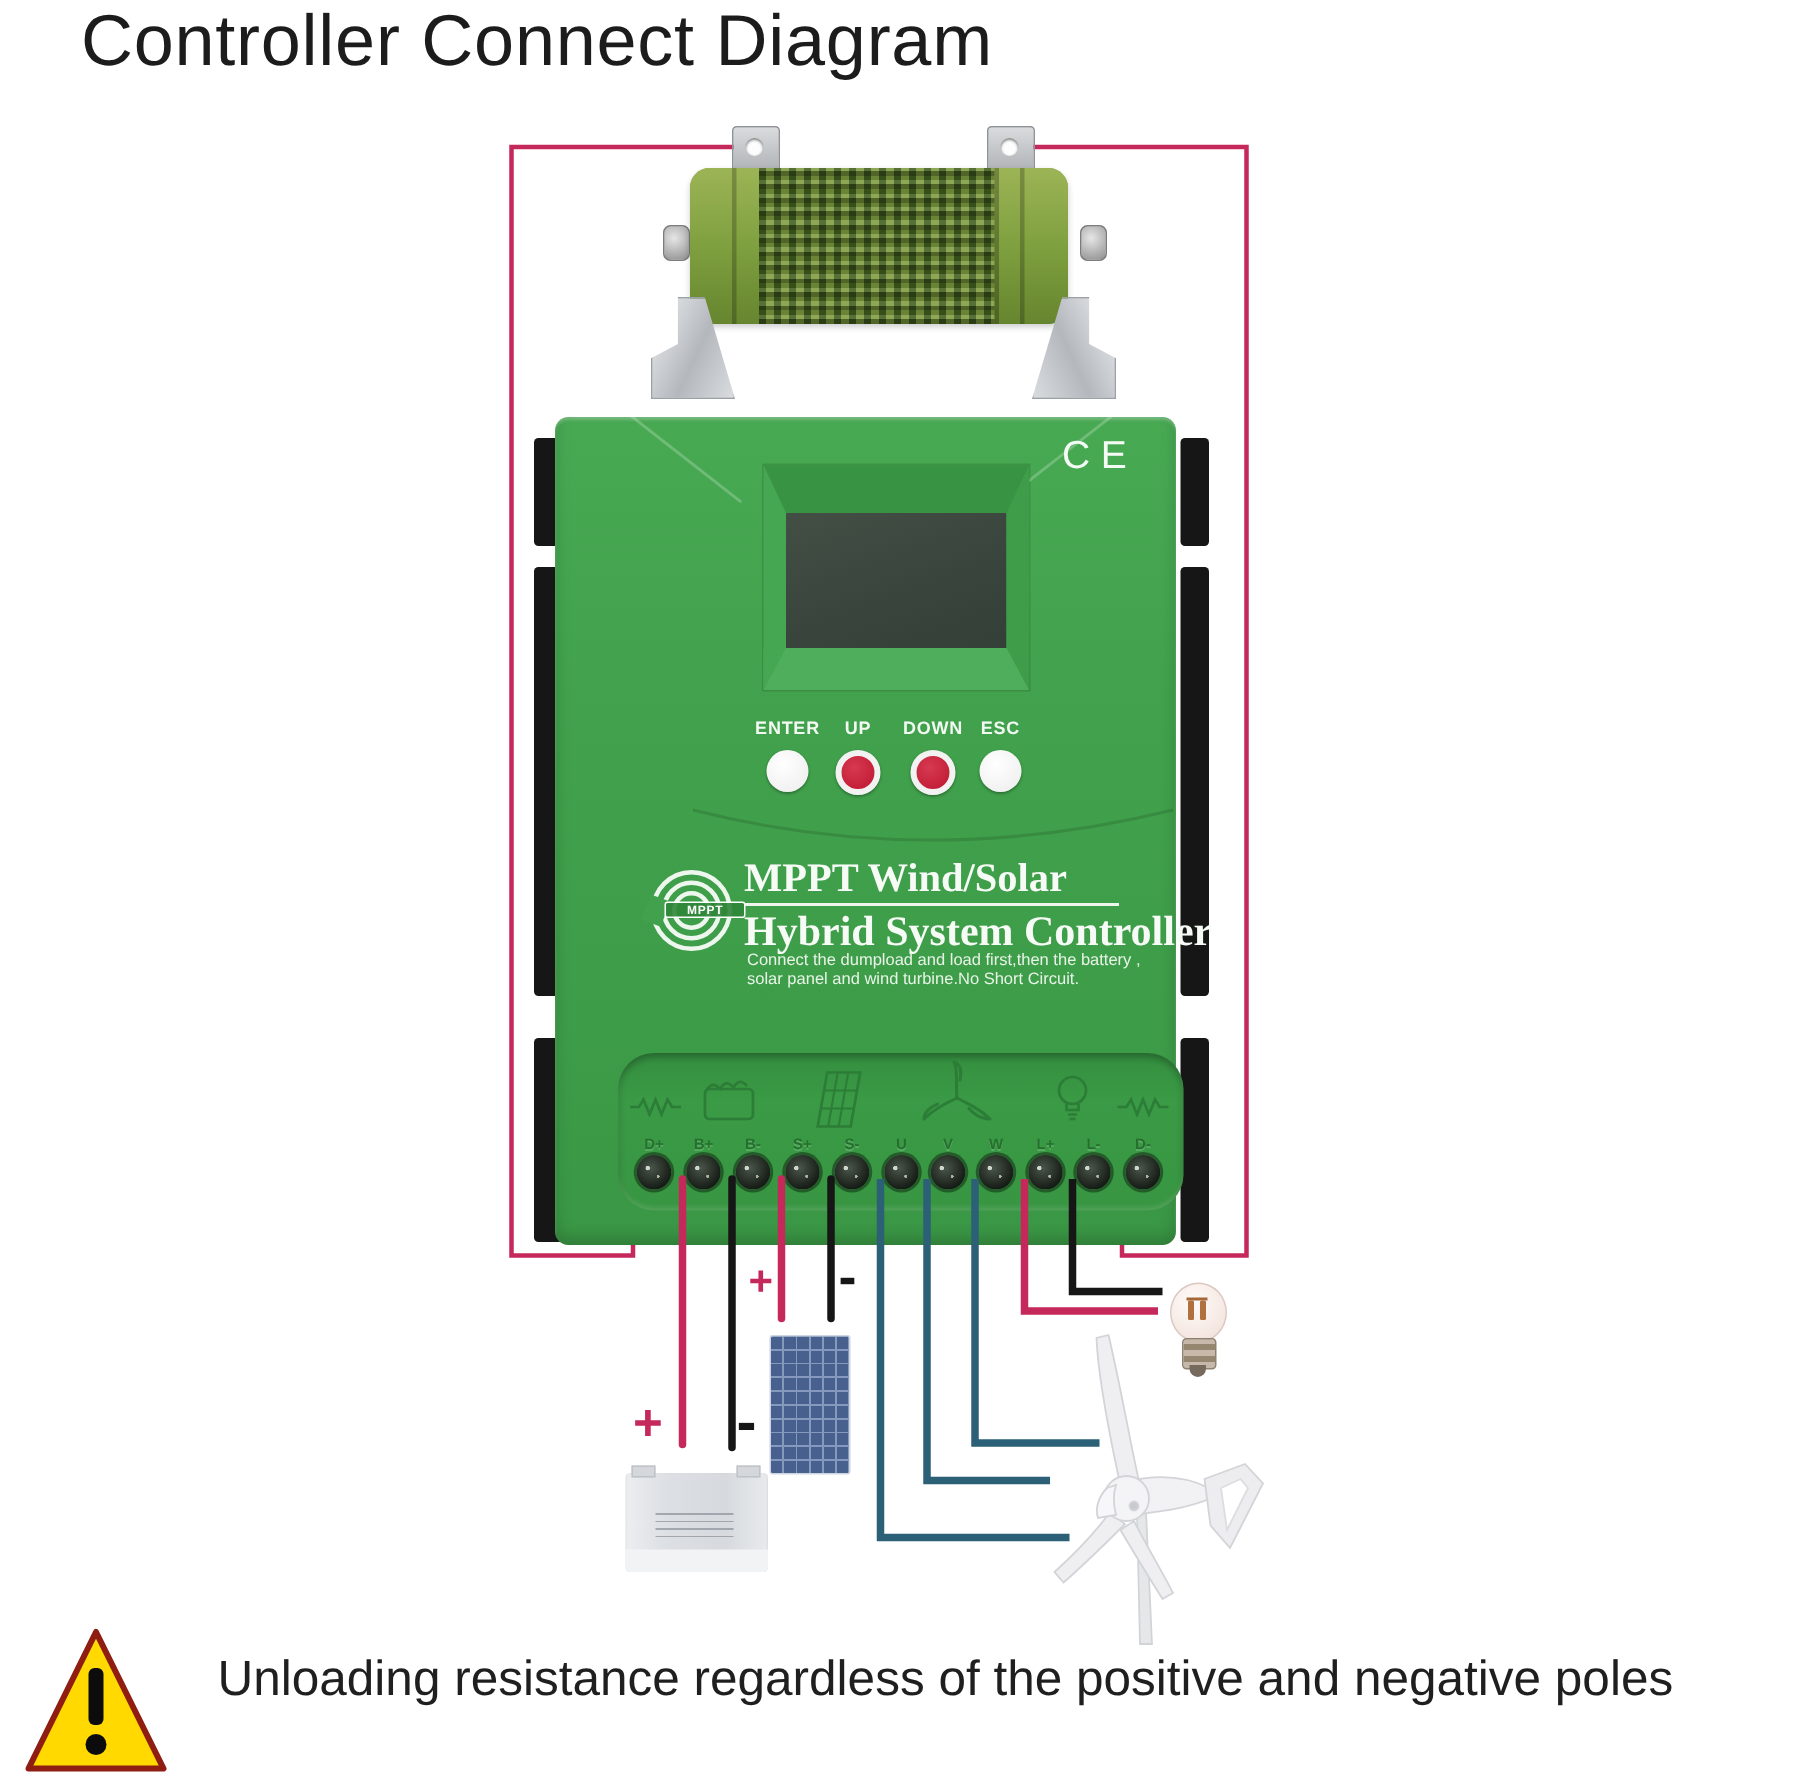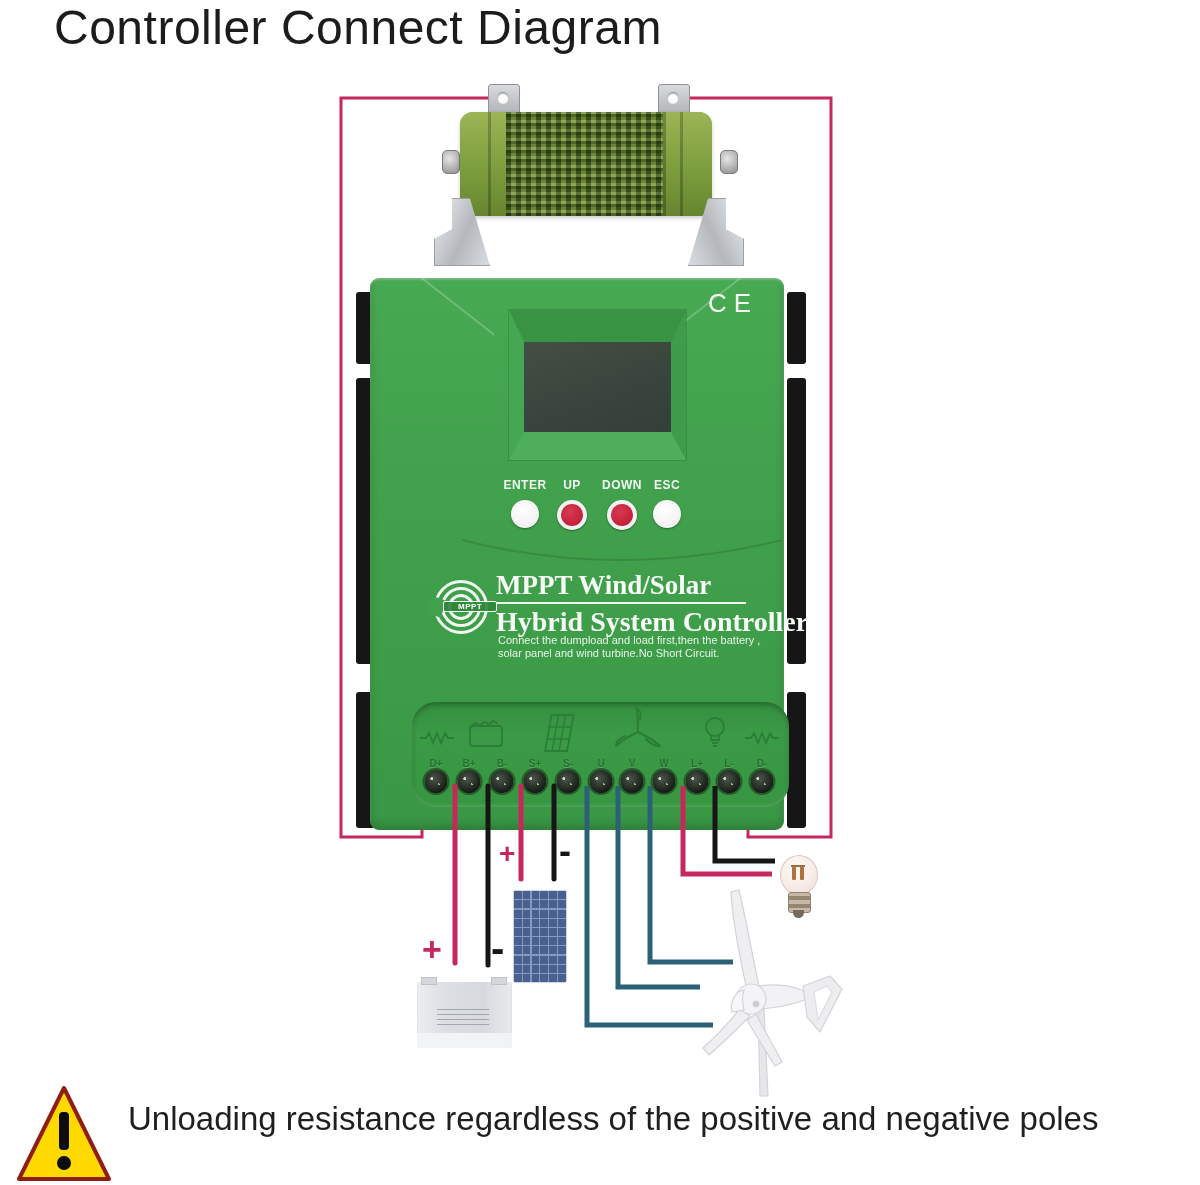--- a/index.html
+++ b/index.html
@@ -119,21 +119,21 @@
   #bulb .glass{position:absolute;left:2px;top:2px;width:36px;height:38px;border-radius:50%;
        background:radial-gradient(circle at 40% 32%,#fefbf9,#f6e9e4 62%,#eddbd4);border:1px solid #dcc8c1;}
   #bulb .fil1,#bulb .fil2{position:absolute;top:14px;width:4px;height:13px;background:#b0713f;border-radius:1px;}
   #bulb .fil1{left:14px;} #bulb .fil2{left:22px;}
   #bulb .fil-top{position:absolute;left:13px;top:12px;width:14px;height:2px;background:#a5683a;}
   #bulb .base{position:absolute;left:10px;top:39px;width:21px;height:19px;border-radius:3px;
        background:repeating-linear-gradient(0deg,#c7b8aa 0 4px,#95876f 4px 8px);border:1px solid #8d8171;}
   #bulb .tip{position:absolute;left:15px;top:57px;width:11px;height:8px;border-radius:0 0 6px 6px;background:#756a5d;}
   
   #warn-tri{left:16px;top:1082px;z-index:2;}
-  .warn-text{position:absolute;left:128px;font-size:33px;color:#1f1f1f;white-space:nowrap;z-index:2;}
+  .warn-text{position:absolute;left:145px;font-size:33px;color:#1f1f1f;white-space:nowrap;z-index:2;}
   #warn1{top:1100px;} #warn2{top:1141px;}
   
   #watermark{left:1000px;top:1140px;font-size:31px;font-weight:bold;z-index:6;
        color:rgba(255,255,255,.05);-webkit-text-stroke:1.5px #c9c9c9;letter-spacing:1px;}
 </style>
 </head>
 <body>
 
 <div id="stage">
 

